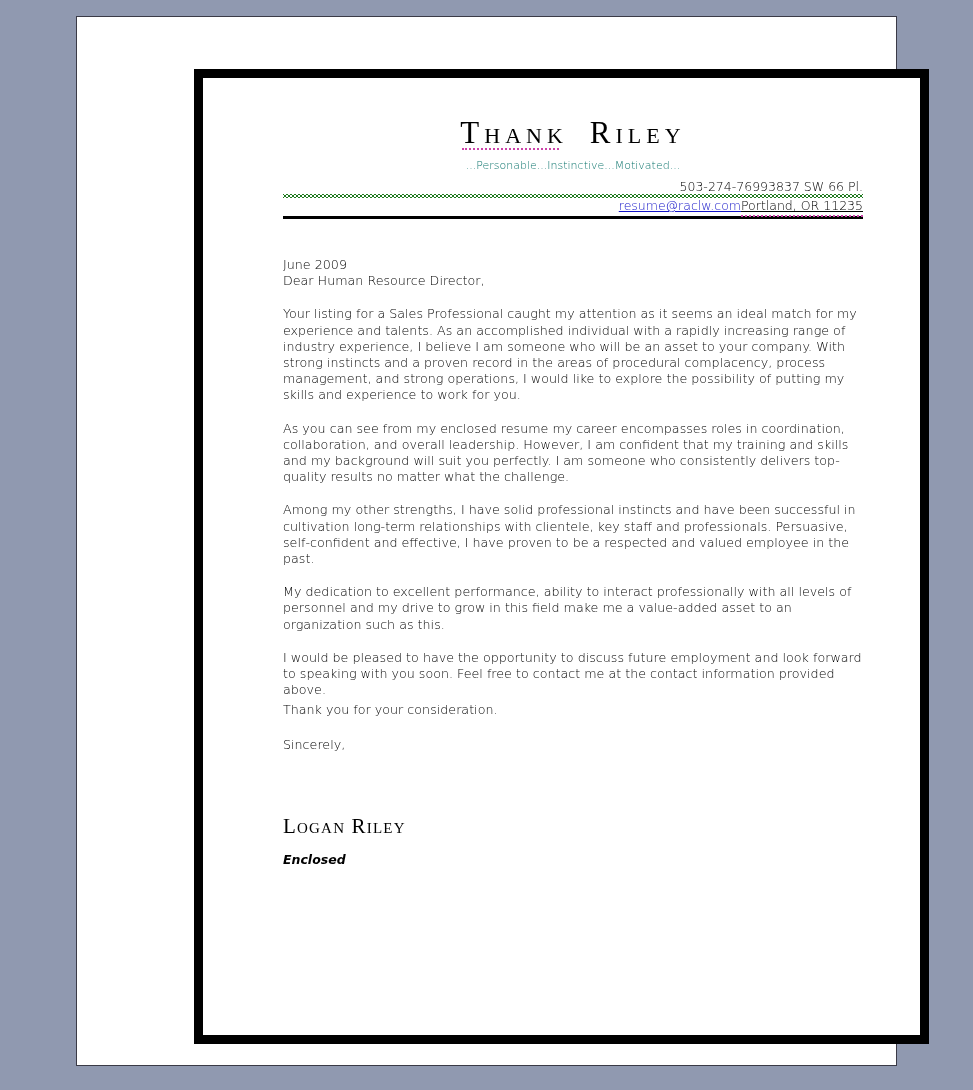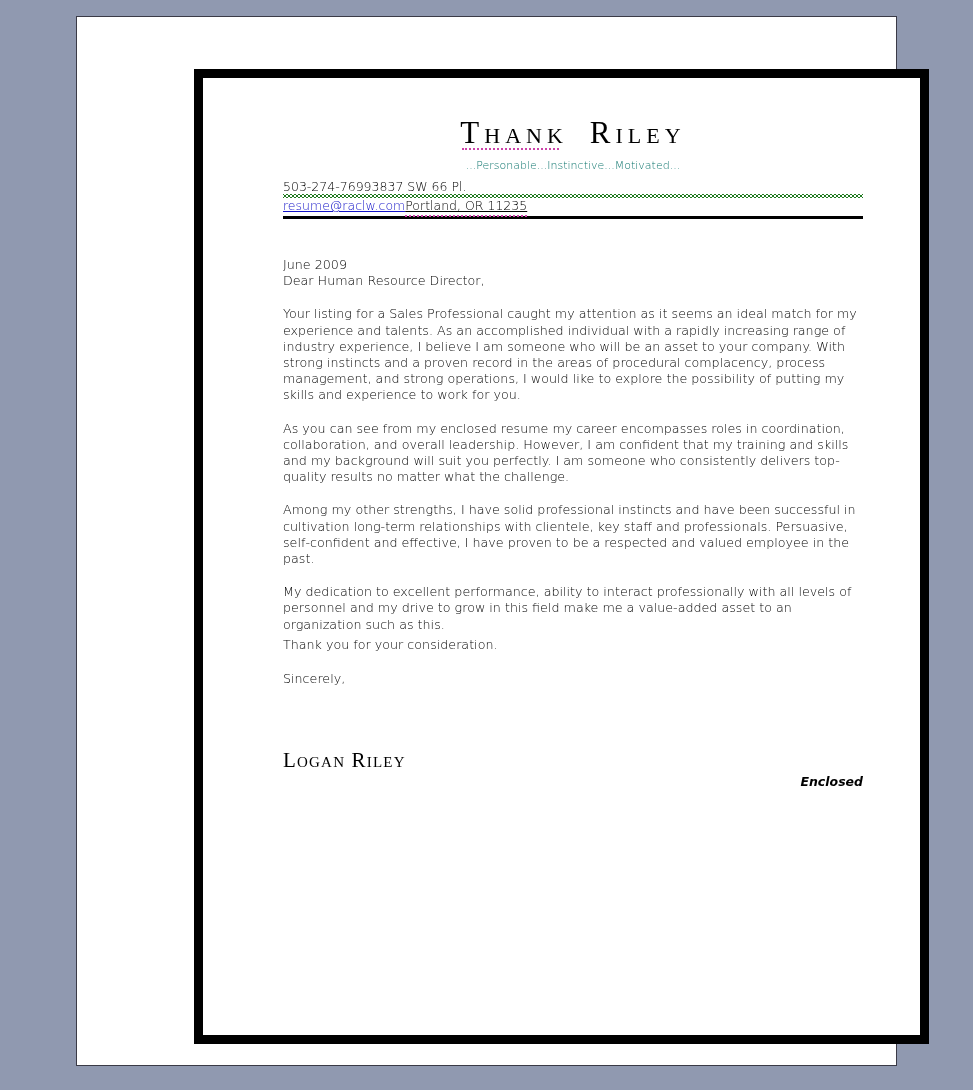--- a/index.html
+++ b/index.html
@@ -88,21 +88,21 @@
     margin-top: 8px;
     letter-spacing: 0px;
   }
 
   .contact-block {
     margin-top: 7px;
     position: relative;
   }
   .contact-row {
     display: flex;
-    justify-content: flex-start;
+    justify-content: flex-end;
     align-items: flex-end;
     font-family: "DejaVu Sans", sans-serif;
     font-size: 12.5px;
     font-weight: 300;
     color: #000;
     line-height: 1.25;
   }
   .contact-row .left,
   .contact-row .right { white-space: nowrap; }
 
@@ -163,22 +163,21 @@
     font-variant: small-caps;
     letter-spacing: 1.2px;
     color: #000;
   }
   .sig-enclosed {
     font-family: "DejaVu Sans", sans-serif;
     font-size: 12.5px;
     font-style: italic;
     font-weight: bold;
     color: #000;
-    margin-top: 1px;
-    text-align: right;
+    margin-top: 13px;
   }
 </style>
 </head>
 <body>
 
 <div class="frame-shadow"></div>
 
 <div class="paper">
 
   <div class="frame">
@@ -209,20 +208,21 @@
       </div>
 
       <div class="body-text date">June 2009</div>
 
       <div class="body-text salutation">Dear Human Resource Director,</div>
 
       <div class="body-text para">Your listing for a Sales Professional caught my attention as it seems an ideal match for my experience and talents. As an accomplished individual with a rapidly increasing range of industry experience, I believe I am someone who will be an asset to your company. With strong instincts and a proven record in the areas of procedural complacency, process management, and strong operations, I would like to explore the possibility of putting my skills and experience to work for you.</div>
       <div class="body-text para">As you can see from my enclosed resume my career encompasses roles in coordination, collaboration, and overall leadership. However, I am confident that my training and skills and my background will suit you perfectly. I am someone who consistently delivers top-quality results no matter what the challenge.</div>
       <div class="body-text para">Among my other strengths, I have solid professional instincts and have been successful in cultivation long-term relationships with clientele, key staff and professionals. Persuasive, self-confident and effective, I have proven to be a respected and valued employee in the past.</div>
       <div class="body-text para">My dedication to excellent performance, ability to interact professionally with all levels of personnel and my drive to grow in this field make me a value-added asset to an organization such as this.</div>
+      <div class="body-text para">I would be pleased to have the opportunity to discuss future employment and look forward to speaking with you soon. Feel free to contact me at the contact information provided above.</div>
 
       <div class="body-text closing-thanks">Thank you for your consideration.</div>
 
       <div class="body-text closing-sincerely">Sincerely,</div>
 
       <div class="sig-name">Logan Riley</div>
       <div class="sig-enclosed">Enclosed</div>
 
     </div>
   </div>

